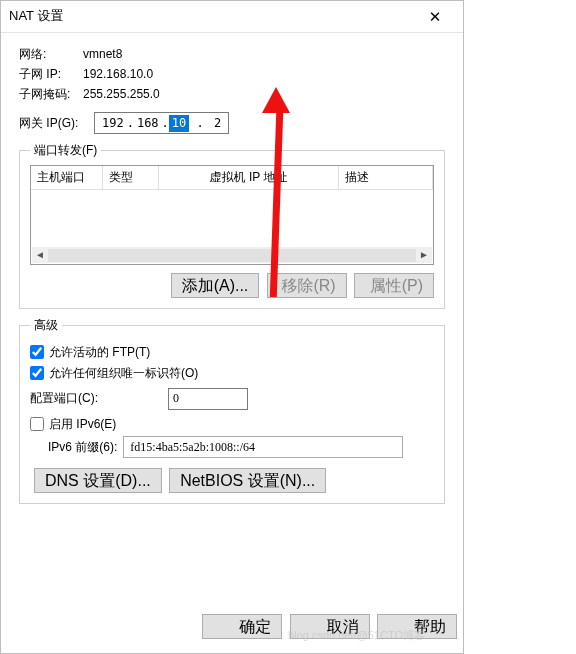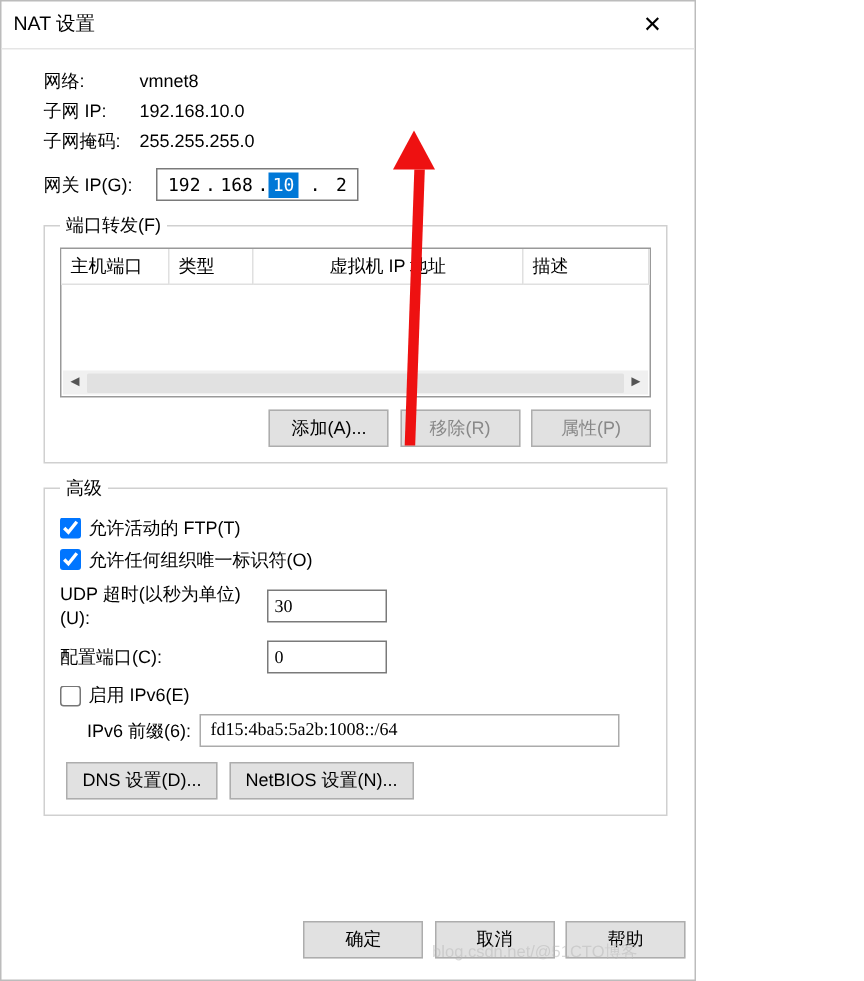--- a/index.html
+++ b/index.html
@@ -1,38 +1,38 @@
 <!DOCTYPE html>
 <html><head>
 <meta charset="utf-8">
 <style>
   * { box-sizing:border-box; }
   body { margin:0; font:12px/1.4 "Microsoft YaHei","Segoe UI",sans-serif; background:#fff; color:#000; }
   .window { width:464px; height:654px; border:1px solid #bcbcbc; position:relative; background:#fff; }
   .titlebar { height:32px; display:flex; align-items:center; padding:0 8px; border-bottom:1px solid #e5e5e5; }
   .titlebar .title { flex:1; font-size:13px; }
   .closebtn { width:40px; text-align:center; font-size:15px; cursor:default; }
-  .content { padding:10px 18px 0 28px; }
+  .content { padding:10px 18px 0 18px; }
   .row { margin:3px 0; display:flex; align-items:center; }
   .row .lab { width:64px; }
   .ipbox { border:1px solid #7a7a7a; height:22px; display:inline-flex; align-items:center; padding:0 4px; font-family:Tahoma,monospace; }
   .ipbox span { padding:0 3px; }
   .ipbox .sel { background:#0078d7; color:#fff; }
   .ipbox .dot { padding:0; }
   fieldset { border:1px solid #d0d0d0; margin:8px 0 0 0; padding:6px 10px 10px 10px; }
   legend { padding:0 4px; }
   .table-wrap { border:1px solid #999; height:100px; position:relative; background:#fff; }
   .thead { display:flex; background:#fff; }
   .thead div { border-right:1px solid #e0e0e0; border-bottom:1px solid #e0e0e0; padding:3px 6px; font-size:12px; }
   .thead .c1{width:72px;} .thead .c2{width:56px;} .thead .c3{width:180px;text-align:center;} .thead .c4{flex:1;}
   .hscroll { position:absolute; bottom:1px; left:1px; right:1px; height:16px; background:#f0f0f0; display:flex; align-items:center; }
   .hscroll .arrow { width:16px; text-align:center; color:#555; font-size:10px; }
   .hscroll .track { flex:1; background:#e1e1e1; height:13px; border-radius:1px; }
   .btnrow { text-align:right; margin-top:8px; }
-  .btn { display:inline-block; min-width:80px; height:25px; line-height:23px; text-align:center; border:1px solid #adadad; background:#e1e1e1; margin-left:4px; font-size:12px; padding:0 10px; }
+  .btn { display:inline-block; min-width:80px; height:25px; line-height:23px; text-align:right; border:1px solid #adadad; background:#e1e1e1; margin-left:4px; font-size:16px; padding:0 10px; }
   .btn.disabled { color:#888; }
   .chk { display:flex; align-items:center; margin:4px 0; }
   .chk input { width:14px; height:14px; margin:0 5px 0 0; }
   .num { border:1px solid #7a7a7a; height:22px; width:80px; padding:2px 4px; font:12px Tahoma; }
   .txt { border:1px solid #ababab; height:22px; padding:2px 6px; font:12px Tahoma; width:280px; }
   .indent { margin-left:18px; display:flex; align-items:center; gap:6px; }
   .adv-row { display:flex; align-items:center; margin:6px 0; }
   .adv-row .lab2 { width:138px; }
   .btnrow2 { margin-top:10px; }
   .footer { position:absolute; bottom:14px; right:6px; }
@@ -102,24 +102,20 @@
       <legend>高级</legend>
       <label class="chk">
           <input type="checkbox" checked="" style="">
           <span>允许活动的 FTP(T)</span>
         </label>
       <label class="chk">
           <input type="checkbox" checked="" style="">
           <span>允许任何组织唯一标识符(O)</span>
         </label>
       <div class="adv-row">
-          <span class="lab2">UDP 超时(以秒为单位)(U):</span>
-          <input class="num" type="number" value="30" style="">
-        </div>
-      <div class="adv-row">
           <span class="lab2">配置端口(C):</span>
           <input class="num" type="number" value="0" style="">
         </div>
       <label class="chk">
           <input type="checkbox" style="">
           <span>启用 IPv6(E)</span>
         </label>
       <div class="indent">
           <span>IPv6 前缀(6):</span>
           <input class="txt" readonly="" value="fd15:4ba5:5a2b:1008::/64" style="">

